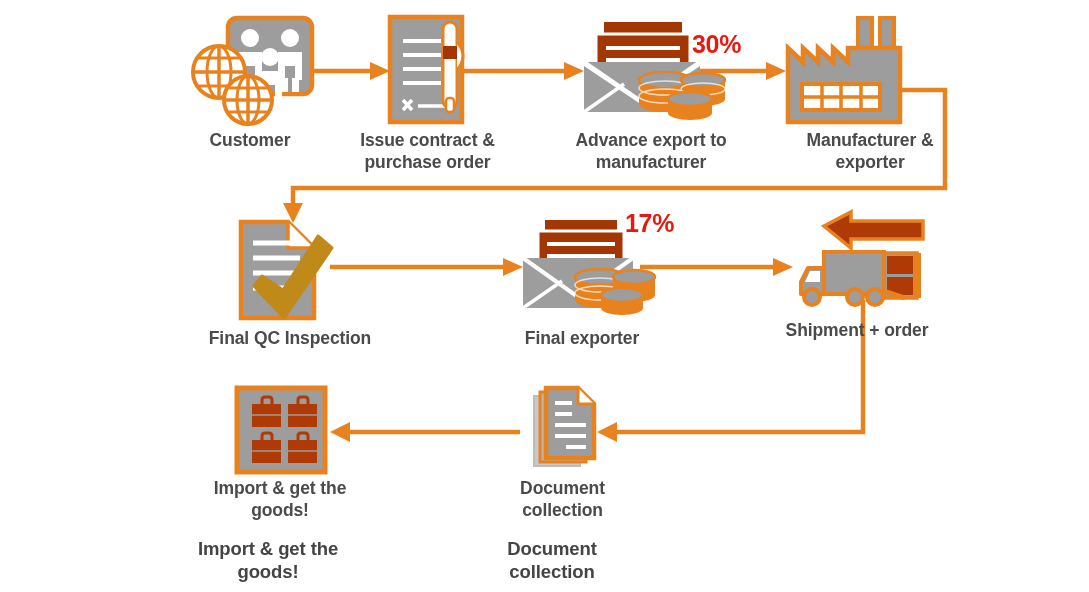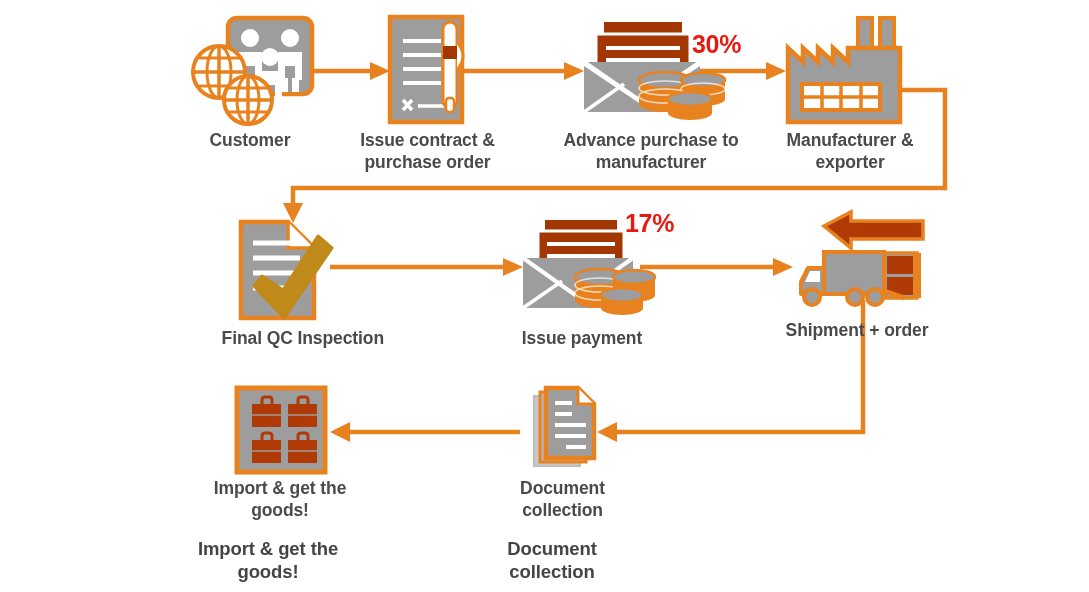--- a/index.html
+++ b/index.html
@@ -334,29 +334,29 @@
         <line x1="566" y1="447" x2="586" y2="447"></line>
       </g>
     </g>
   </svg>
 
   <div class="node-label" style="left:190px; top:130px; width:120px;">Customer</div>
 
   <div class="node-label" style="left:340px; top:130px; width:175px;">Issue contract &amp;
 purchase order</div>
 
-  <div class="node-label" style="left:545px; top:130px; width:212px;">Advance purchase to
+  <div class="node-label" style="left:545px; top:130px; width:212px;">Advance export to
 manufacturer</div>
 
-  <div class="node-label" style="left:762px; top:130px; width:176px;">Manufacturer &amp;
+  <div class="node-label" style="left:782px; top:130px; width:176px;">Manufacturer &amp;
 exporter</div>
 
-  <div class="node-label" style="left:184px; top:328px; width:200px;text-align:right;">Final QC Inspection</div>
-
-  <div class="node-label" style="left:494px; top:328px; width:176px;">Issue payment</div>
+  <div class="node-label" style="left:190px; top:328px; width:200px;">Final QC Inspection</div>
+
+  <div class="node-label" style="left:494px; top:328px; width:176px;">Final exporter</div>
 
   <div class="node-label" style="left:762px; top:320px; width:190px;">Shipment + order</div>
 
   <div class="node-label" style="left:190px; top:478px; width:180px;">Import &amp; get the
 goods!</div>
 
   <div class="node-label" style="left:490px; top:478px; width:145px;">Document
 collection</div>
 
   <div class="node-label dup" style="left:178px; top:537px; width:180px;">Import &amp; get the

